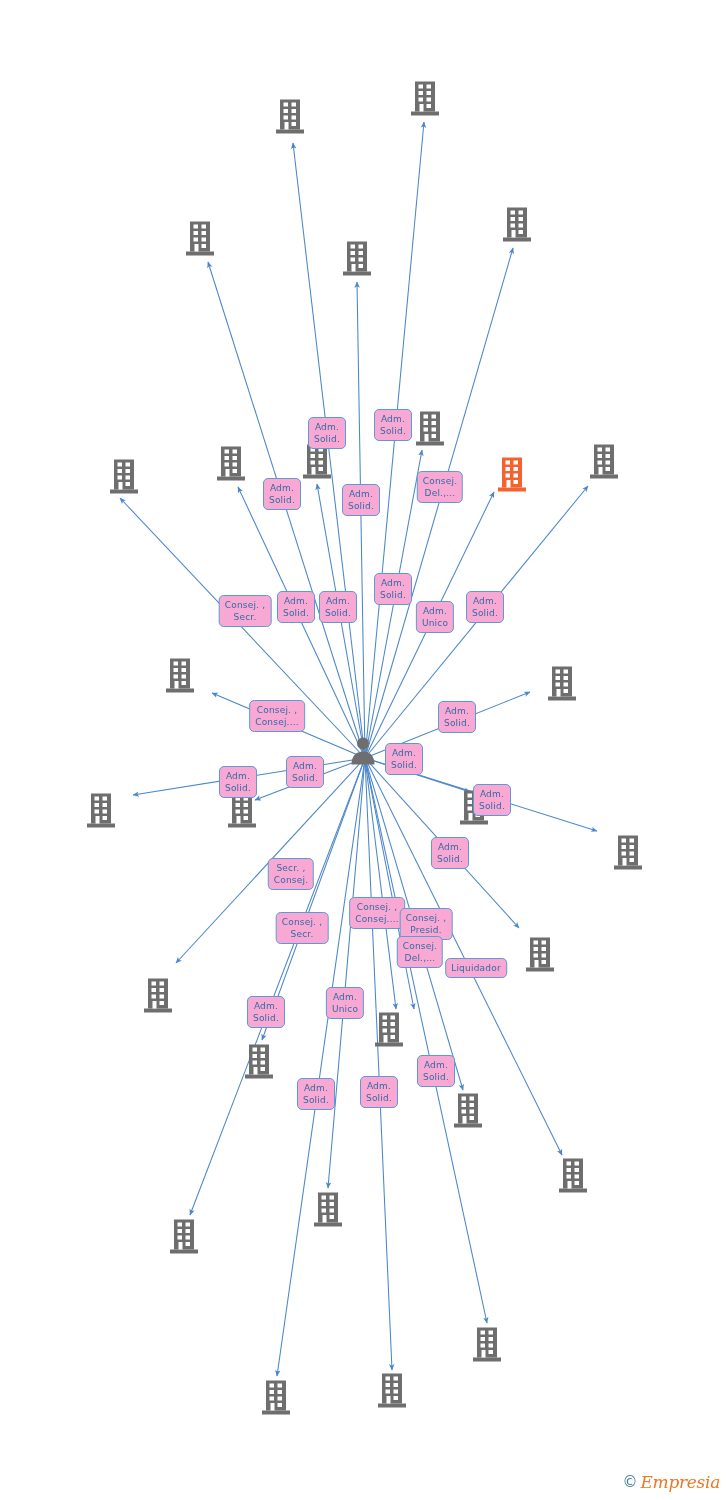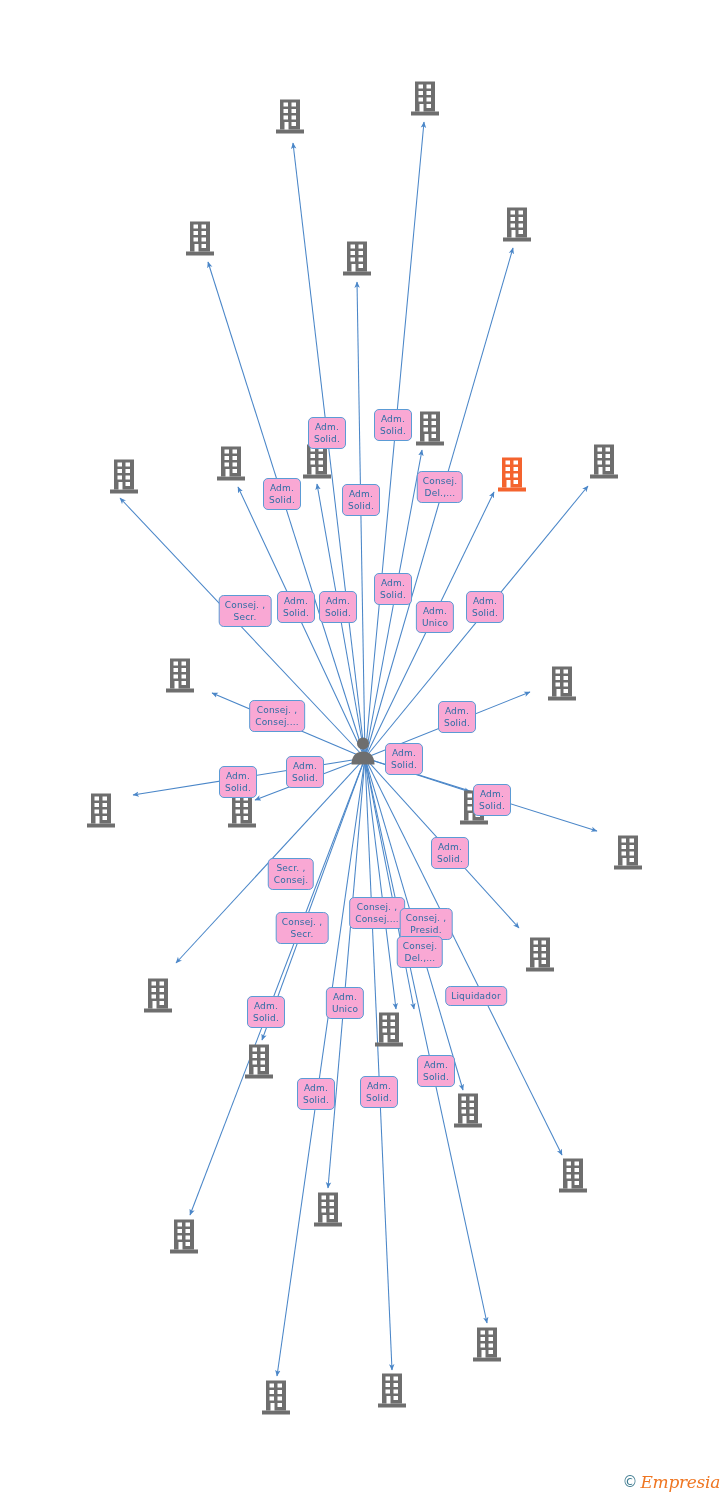--- a/index.html
+++ b/index.html
@@ -601,21 +601,21 @@
       <div class="rel-label" style="left: 260px; top: 874px; margin-left: 31px;">Secr. ,
 Consej.</div>
       <div class="rel-label" style="left: 302px; top: 928px;">Consej. ,
 Secr.</div>
       <div class="rel-label" style="left: 377px; top: 913px;">Consej. ,
 Consej....</div>
       <div class="rel-label" style="left: 426px; top: 924px;">Consej. ,
 Presid.</div>
       <div class="rel-label" style="left: 420px; top: 952px;">Consej.
 Del.,...</div>
-      <div class="rel-label wide" style="left: 476px; top: 996px; text-align: right;">Liquidador</div>
+      <div class="rel-label wide" style="left: 476px; top: 968px; text-align: right;">Liquidador</div>
       <div class="rel-label" style="left: 266px; top: 1012px;">Adm.
 Solid.</div>
       <div class="rel-label" style="left: 345px; top: 1003px;">Adm.
 Unico</div>
       <div class="rel-label" style="left: 316px; top: 1094px;">Adm.
 Solid.</div>
       <div class="rel-label" style="left: 379px; top: 1092px;">Adm.
 Solid.</div>
       <div class="rel-label" style="left: 436px; top: 1071px;">Adm.
 Solid.</div>

